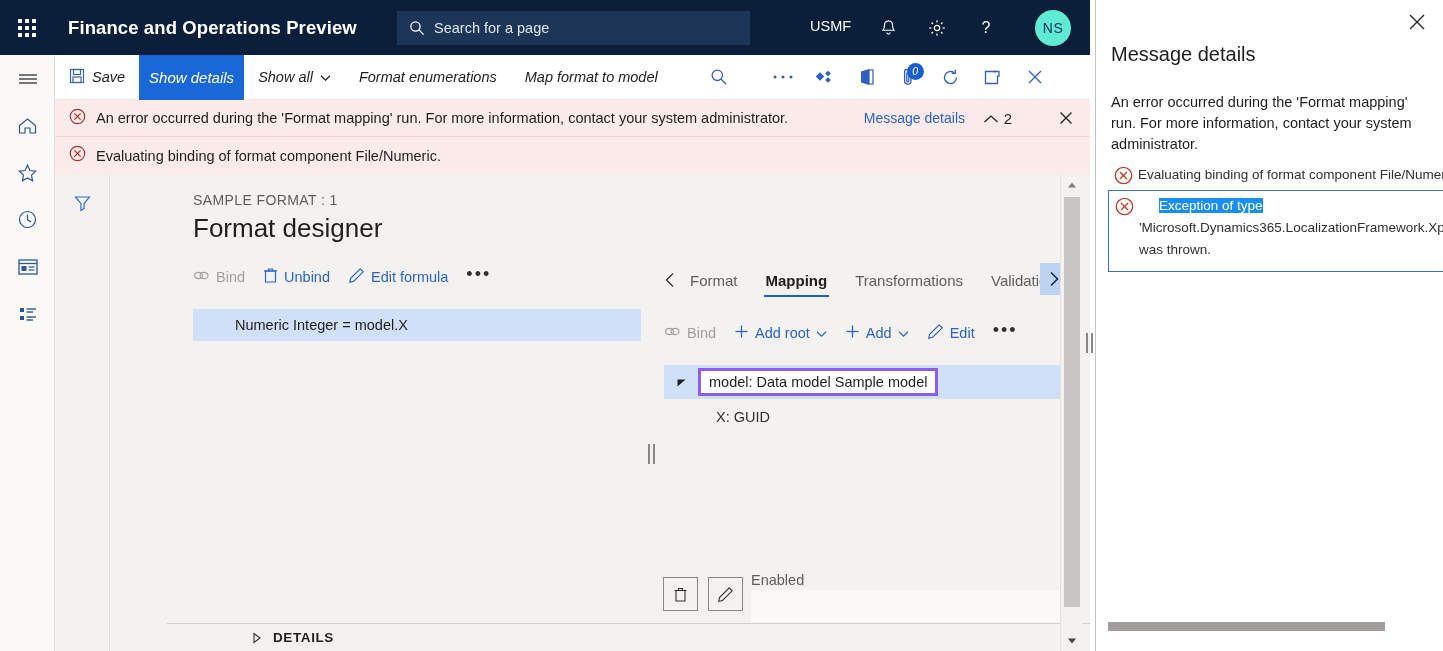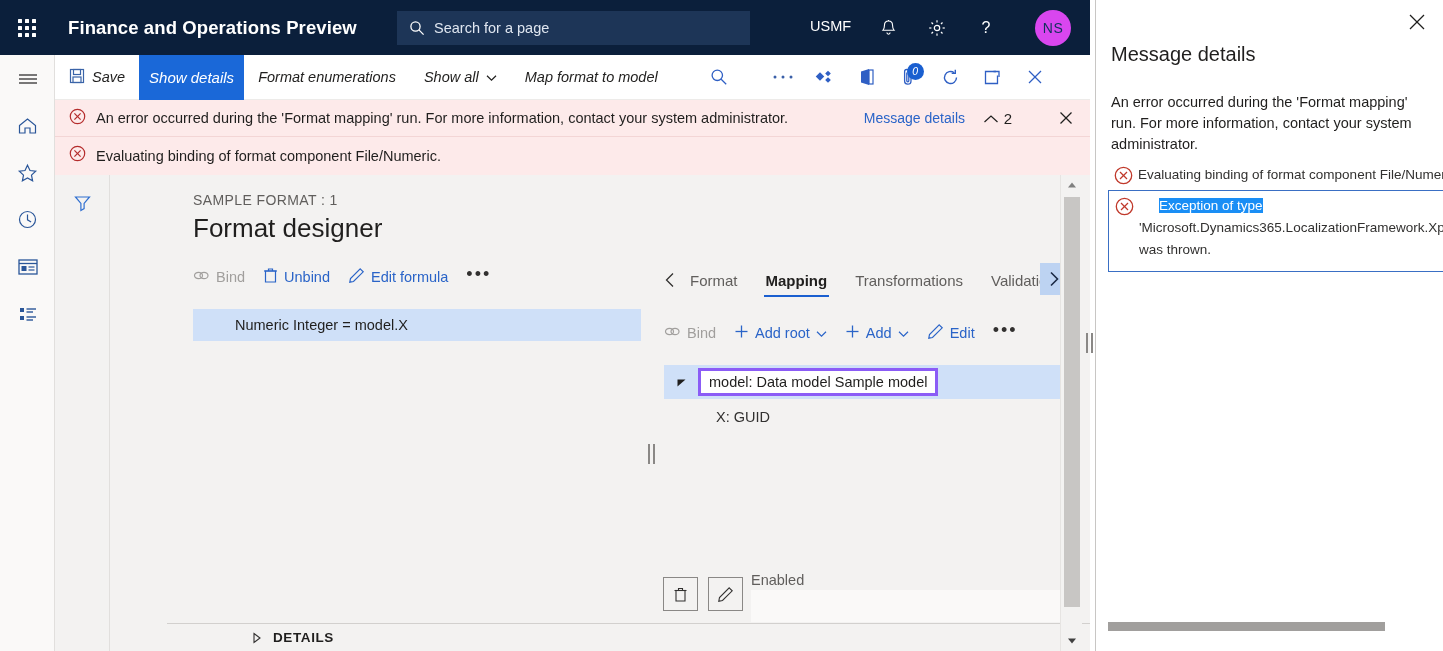--- a/index.html
+++ b/index.html
@@ -36,21 +36,21 @@
   .usmf {
     position: absolute; left: 810px; top: 18px; color: #ffffff; font-size: 14.5px;
     cursor: pointer;
   }
   .topicon {
     position: absolute; top: 13px; width: 30px; height: 30px;
     display: flex; align-items: center; justify-content: center; cursor: pointer;
   }
   .avatar {
     position: absolute; left: 1035px; top: 10px; width: 36px; height: 36px;
-    border-radius: 50%; background: #d946ef; color: #10315c;
+    border-radius: 50%; background: #5eead4; color: #10315c;
     font-size: 14px; display: flex; align-items: center; justify-content: center;
     cursor: pointer; letter-spacing: .5px;
   }
 
   
   .rail {
     position: absolute; left: 0; top: 55px; width: 55px; height: 596px;
     background: #faf9f8; border-right: 1px solid #e1dfdd;
   }
   .rail-item {
@@ -344,29 +344,29 @@
       <span>
         <svg width="16" height="16" viewBox="0 0 16 16">
             <rect x="1.5" y="1.5" width="13" height="13" fill="none" stroke="#3a64a8" stroke-width="1.2"></rect>
             <rect x="4.5" y="1.5" width="7" height="5" fill="none" stroke="#3a64a8" stroke-width="1.2"></rect>
             <rect x="4" y="9" width="8" height="5.5" fill="none" stroke="#3a64a8" stroke-width="1.2"></rect>
           </svg>
       </span>
       <span>Save</span>
     </div>
     <div class="cmd-btn primary">Show details</div>
-    <div class="cmd-btn">Format enumerations</div>
     <div class="cmd-btn">
       <span>Show all</span>
       <span>
         <svg width="11" height="8" viewBox="0 0 11 8">
             <path d="M1 1.8L5.5 6.2 10 1.8" fill="none" stroke="#201f1e" stroke-width="1.2"></path>
           </svg>
       </span>
     </div>
+    <div class="cmd-btn">Format enumerations</div>
     <div class="cmd-btn">Map format to model</div>
 
     <div class="cmd-icon-btn" style="margin-left:26px">
       <svg width="18" height="18" viewBox="0 0 18 18">
           <circle cx="7.3" cy="7.3" r="5.2" fill="none" stroke="#2f5fc4" stroke-width="1.3"></circle>
           <line x1="11.2" y1="11.2" x2="16.2" y2="16.2" stroke="#2f5fc4" stroke-width="1.3"></line>
         </svg>
     </div>
     <div class="cmd-icon-btn" style="margin-left:22px">
       <svg width="22" height="6" viewBox="0 0 22 6">

